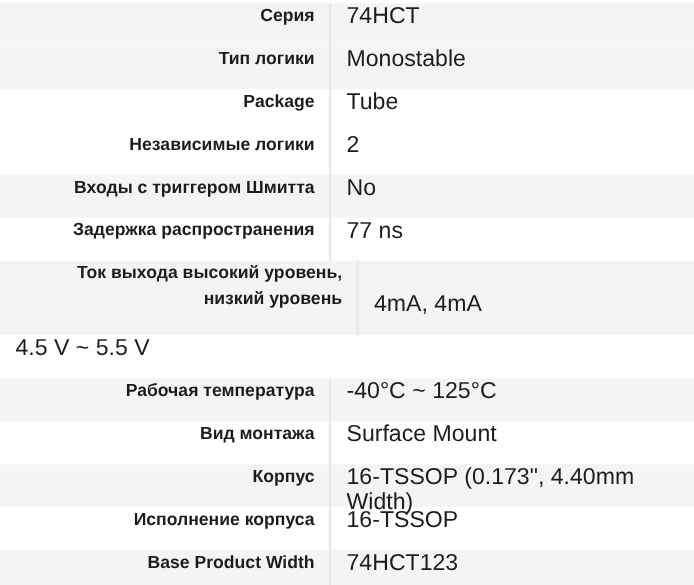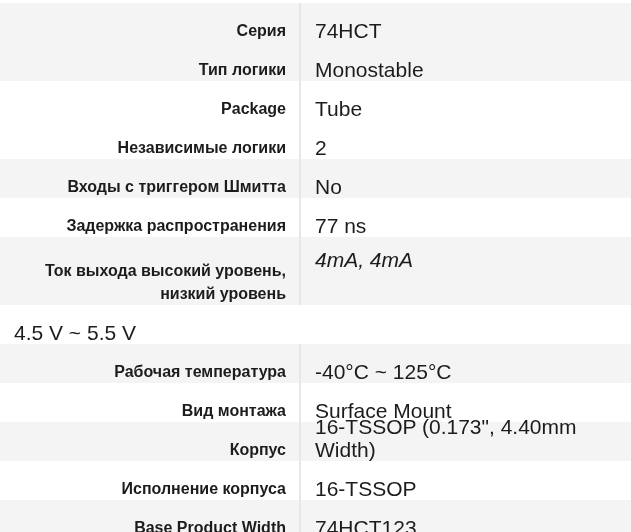--- a/index.html
+++ b/index.html
@@ -21,24 +21,24 @@
     width: 631px;
     padding-top: 3px;
     background: var(--row-bg);
   }
   .row {
     display: flex;
     height: 39px;
     background: var(--row-bg);
   }
   .row.alt { background: var(--row-alt-bg); }
-  .row.multiline { height: 68px; }
+  .row.multiline { height: 68px; padding-left: 25px; }
   .cell {
     display: flex;
-    align-items: flex-end;
+    align-items: flex-start;
   }
   .cell.label {
     flex: 0 0 301px;
     width: 301px;
     justify-content: flex-end;
     border-right: 2px solid var(--divider);
     padding-right: 13px;
   }
   .cell.label .txt {
     text-align: right;
@@ -52,23 +52,22 @@
     flex: 1 1 auto;
     padding-left: 14px;
   }
   .cell.value .txt {
     font-size: 21px;
     line-height: 23px;
     color: var(--value-color);
     white-space: pre-line;
   }
   .row.multiline .cell.value {
-    align-items: flex-start;
+    align-items: center;
     padding-top: 11px;
-    font-style: italic;
   }
 </style>
 </head>
 <body>
 
 <div class="spec-table" id="spec-table">
   <div class="row alt">
     <div class="cell label">
       <span class="txt">Серия</span>
     </div>

